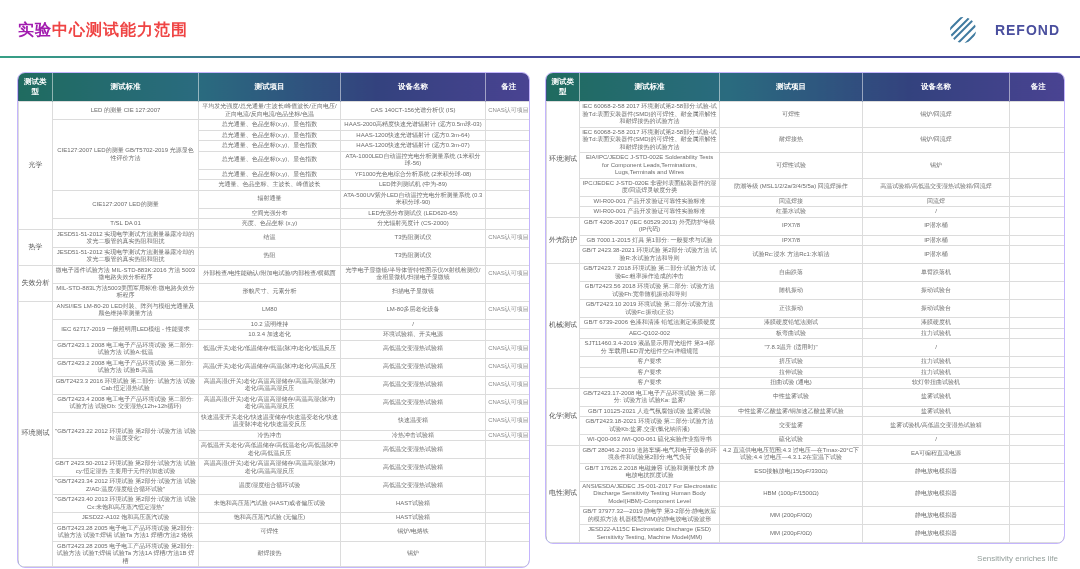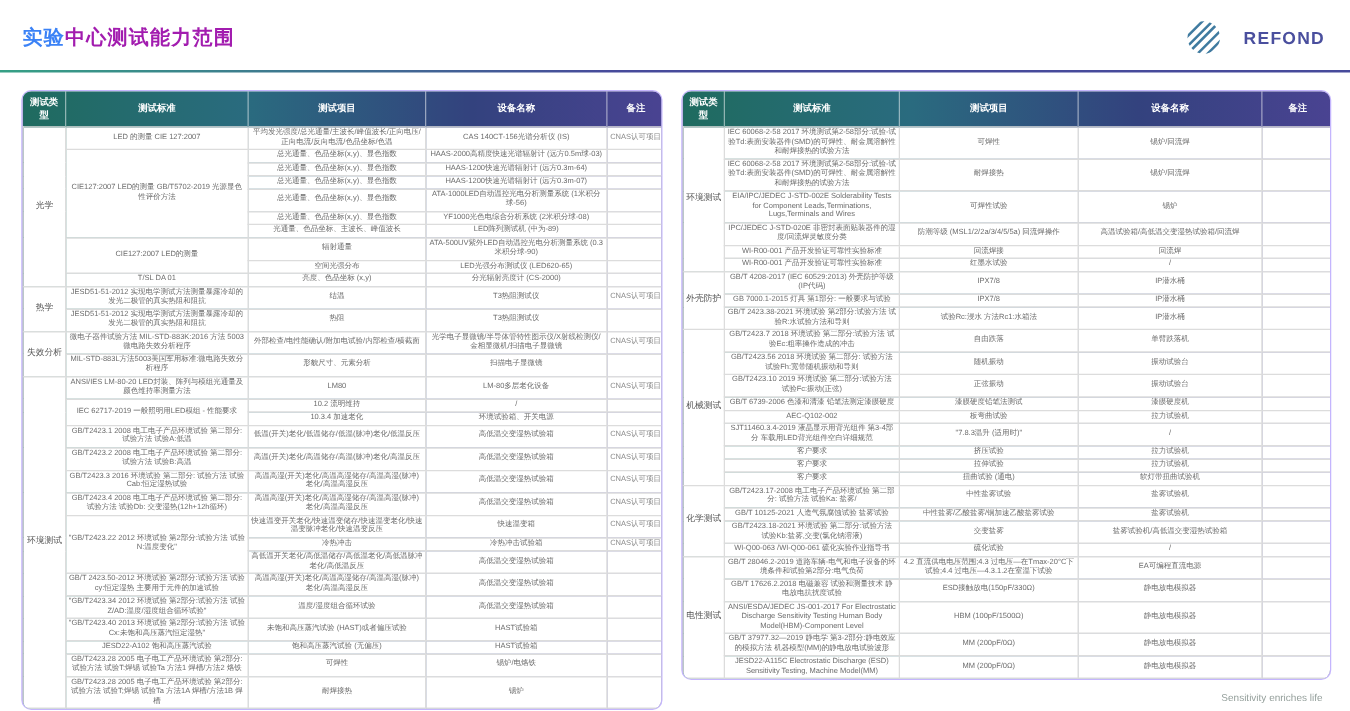--- a/index.html
+++ b/index.html
@@ -3,22 +3,22 @@
 <meta charset="utf-8">
 <style>
   * { margin:0; padding:0; box-sizing:border-box; }
   html,body { width:1080px; height:569px; background:#ffffff;
     font-family:"Liberation Sans","DejaVu Sans",sans-serif; overflow:hidden; position:relative; }
 
   
   .header { height:56px; display:flex; justify-content:space-between; align-items:center;
             padding:10px 20px 6px 18px; }
   .page-title { font-size:16px; font-weight:bold; letter-spacing:1px; }
-  .title-hl { color:#3b82f6; }
-  .title-rest { color:#a21caf; }
+  .title-hl { color:#a21caf; }
+  .title-rest { color:#ef4444; }
   .logo { display:flex; align-items:center; gap:17px; }
   .logo-text { font-size:14px; font-weight:bold; color:#4a4f9e; letter-spacing:1px; }
   .rule { height:2px; width:100%; background:linear-gradient(90deg,#36a085 0%,#474b9b 45%,#474b9b 100%); }
 
   
   .content { display:flex; gap:15px; padding:14px 15px 0 17px; align-items:flex-start; }
   .tbl-wrap { border:1px solid #c4b5fd; border-radius:8px; overflow:hidden; background:#fff; }
   table { border-collapse:collapse; table-layout:fixed;
           background:linear-gradient(90deg,#1f6b5f 0%,#2a6b7f 35%,#33427e 70%,#4a4392 100%); }
   th { color:#ffffff; font-size:7.5px; font-weight:bold; padding:4px 2px; background:transparent; }

